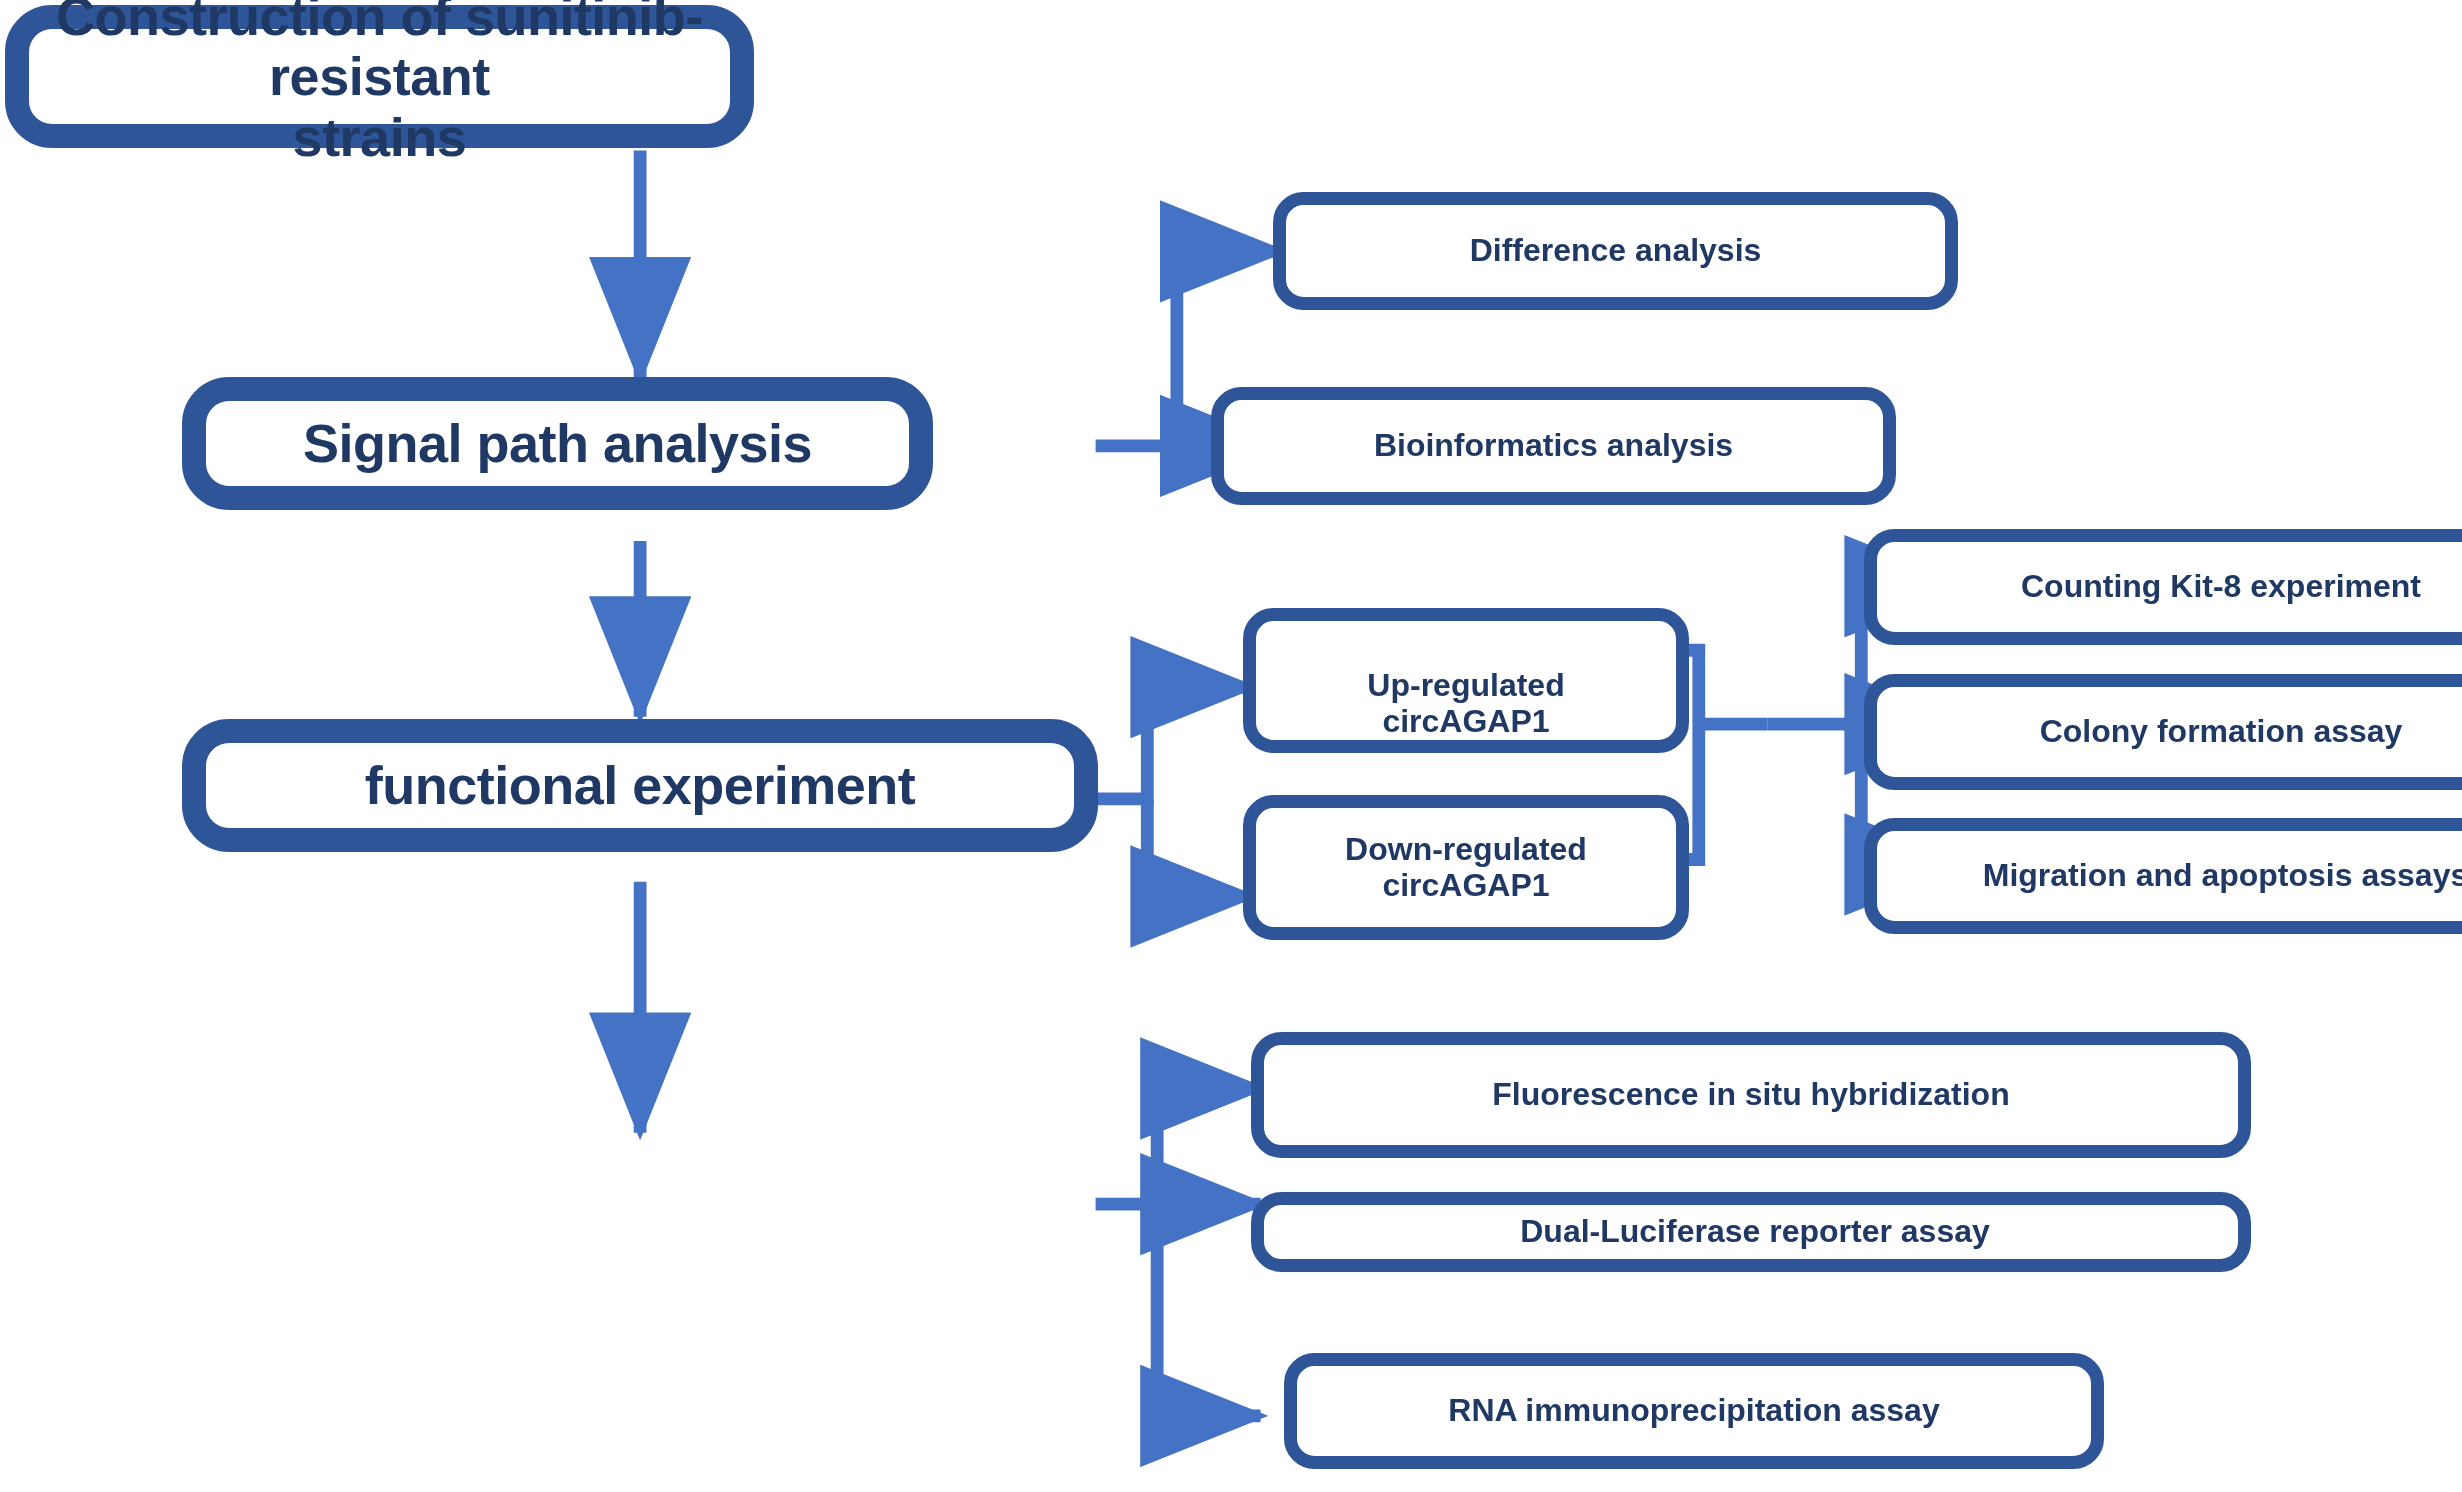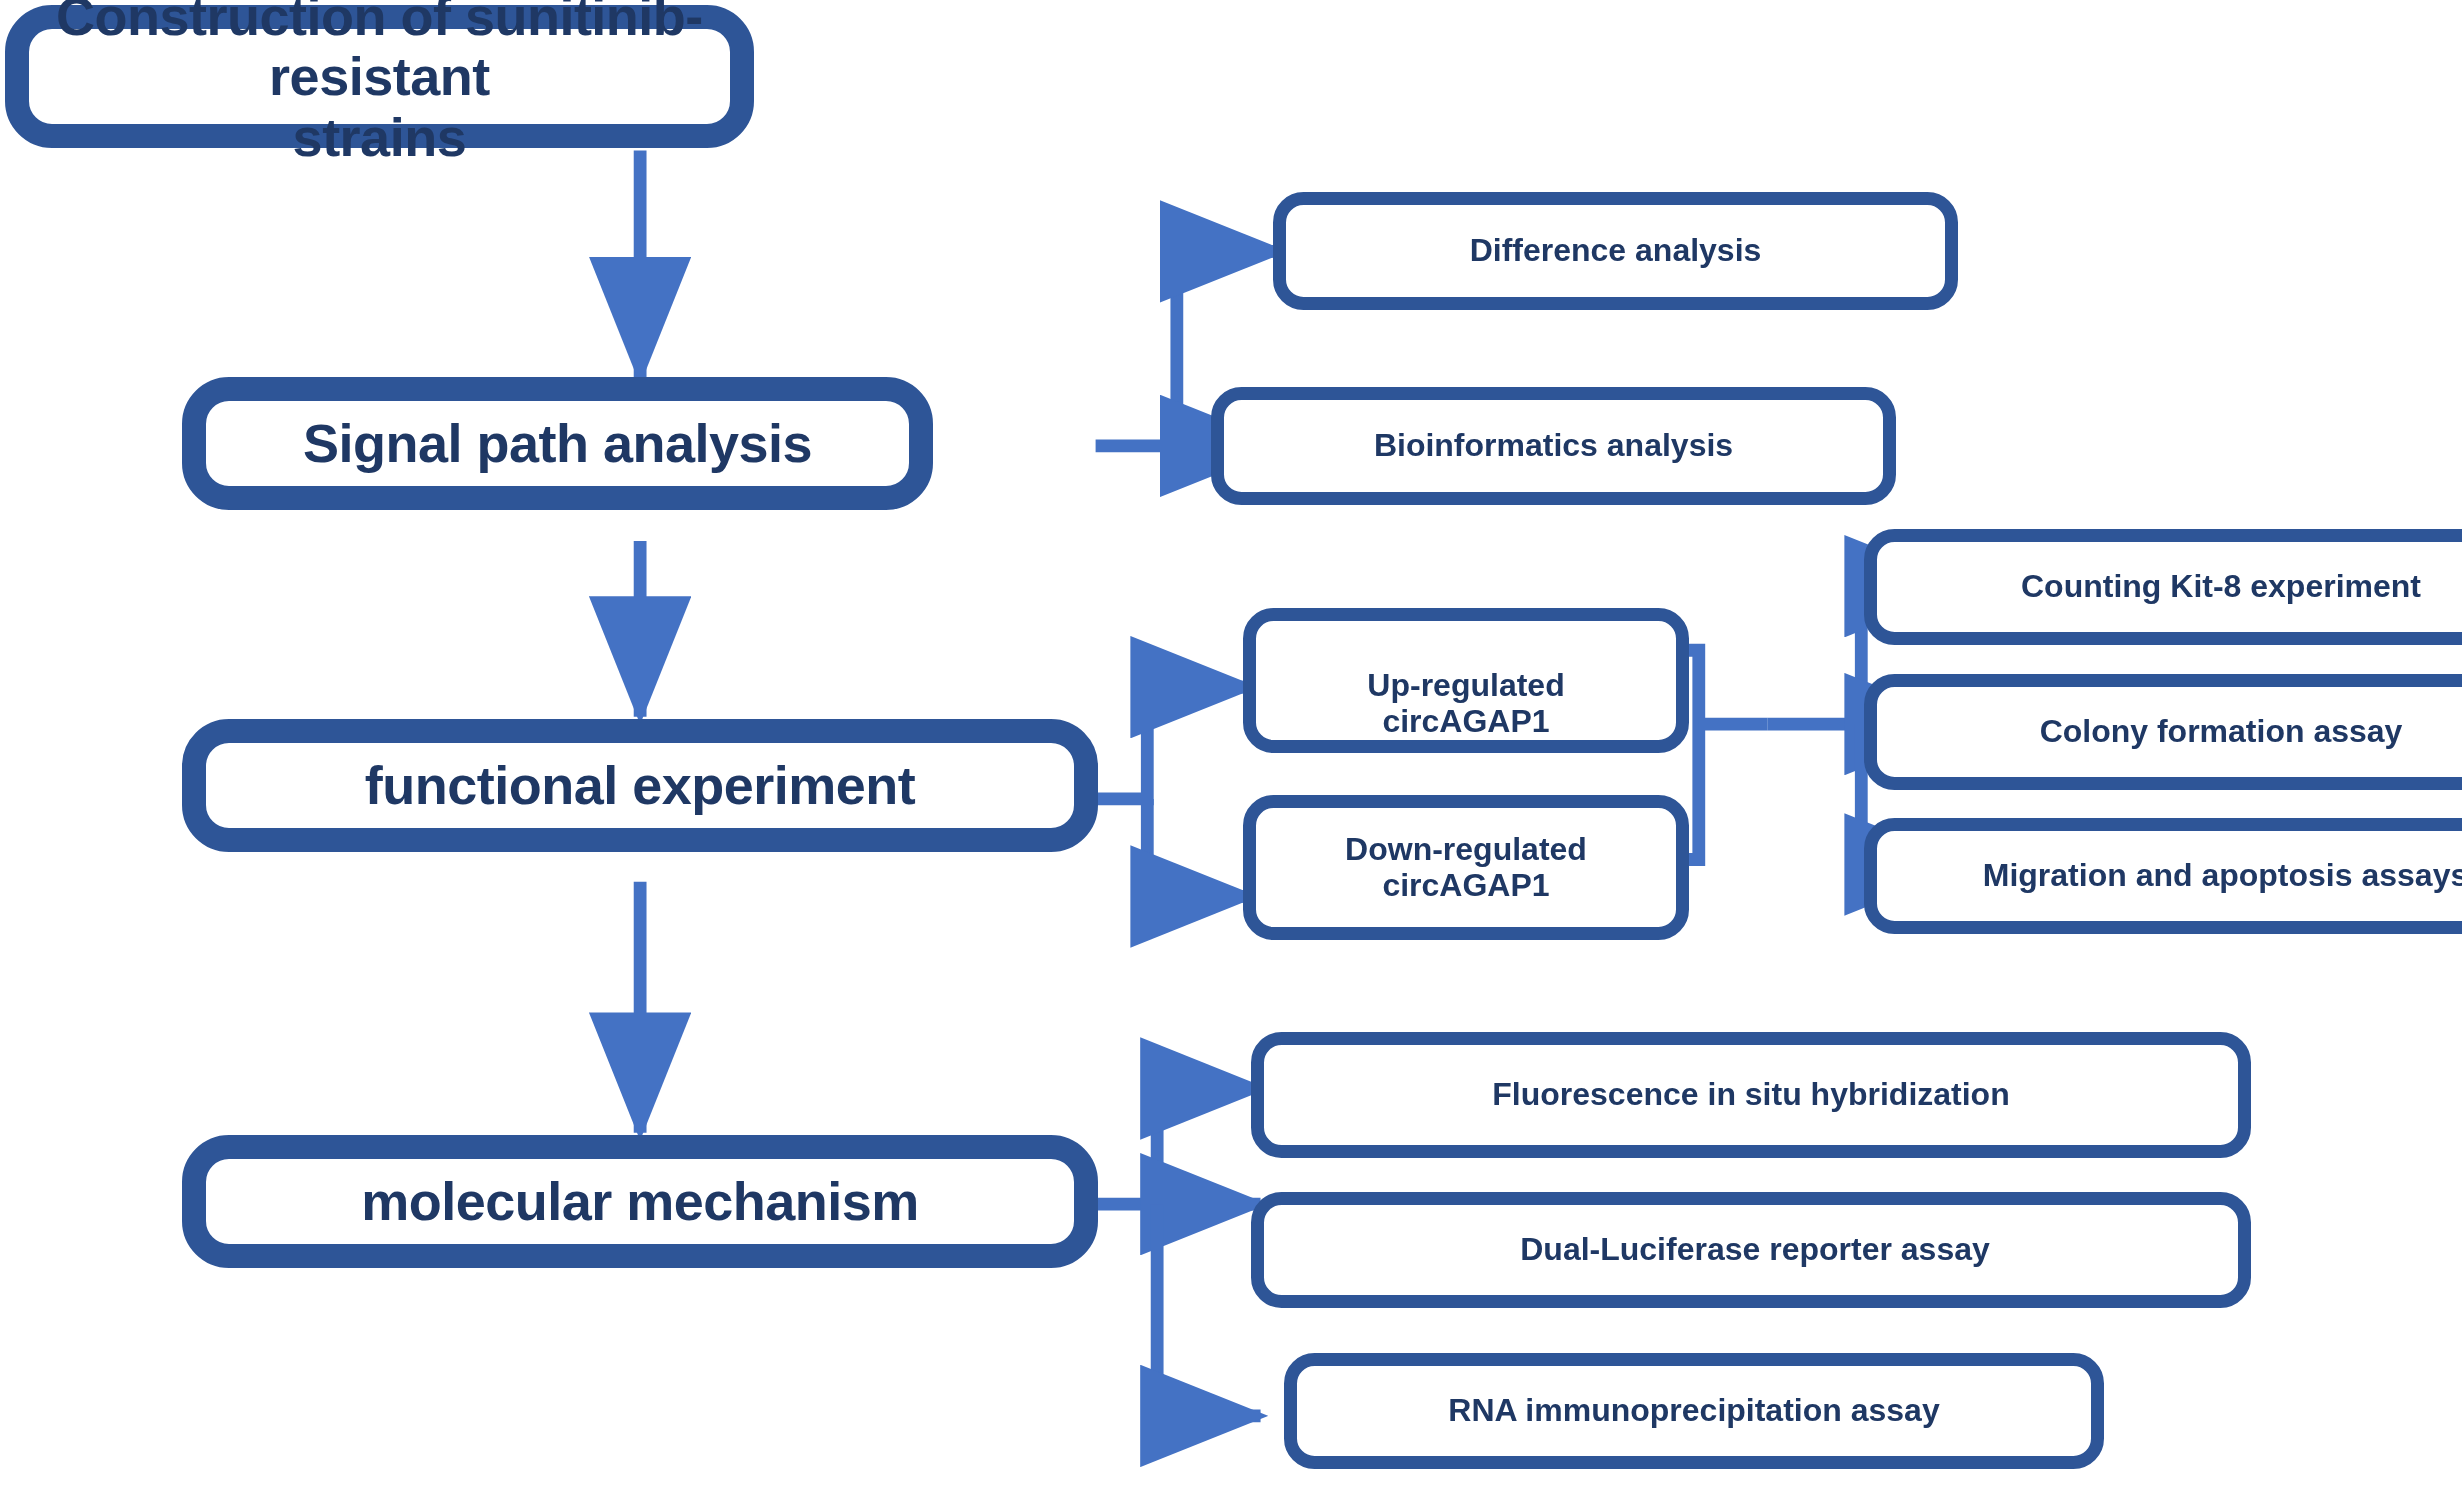--- a/index.html
+++ b/index.html
@@ -58,23 +58,20 @@
   </div>
 
   <div class="node primary" style="left:182px;top:377px;width:751px;height:133px;">
     <span class="lbl">Signal path analysis</span>
   </div>
 
   <div class="node primary" style="left:182px;top:719px;width:916px;height:133px;">
     <span class="lbl">functional experiment</span>
   </div>
 
-  <div class="node primary" style="left:182px;top:1135px;width:916px;height:133px;">
-    <span class="lbl">molecular mechanism</span>
-  </div>
 
   <div class="node secondary" style="left:1273px;top:192px;width:685px;height:118px;">
     <span class="lbl">Difference analysis</span>
   </div>
 
   <div class="node secondary" style="left:1211px;top:387px;width:685px;height:118px;">
     <span class="lbl">Bioinformatics analysis</span>
   </div>
 
   <div class="node secondary" style="left:1243px;top:608px;width:446px;height:145px;align-items:flex-end;">
@@ -96,21 +93,21 @@
   </div>
 
   <div class="node secondary" style="left:1864px;top:818px;width:723px;height:116px;">
     <span class="lbl">Migration and apoptosis assays</span>
   </div>
 
   <div class="node secondary" style="left:1251px;top:1032px;width:1000px;height:126px;">
     <span class="lbl">Fluorescence in situ hybridization</span>
   </div>
 
-  <div class="node secondary" style="left:1251px;top:1192px;width:1000px;height:116px;padding-left:8px;">
+  <div class="node secondary" style="left:1251px;top:1192px;width:1000px;height:80px;padding-left:8px;">
     <span class="lbl">Dual-Luciferase reporter assay</span>
   </div>
 
   <div class="node secondary" style="left:1284px;top:1353px;width:820px;height:116px;">
     <span class="lbl">RNA immunoprecipitation assay</span>
   </div>
 
 </div>
 
 

